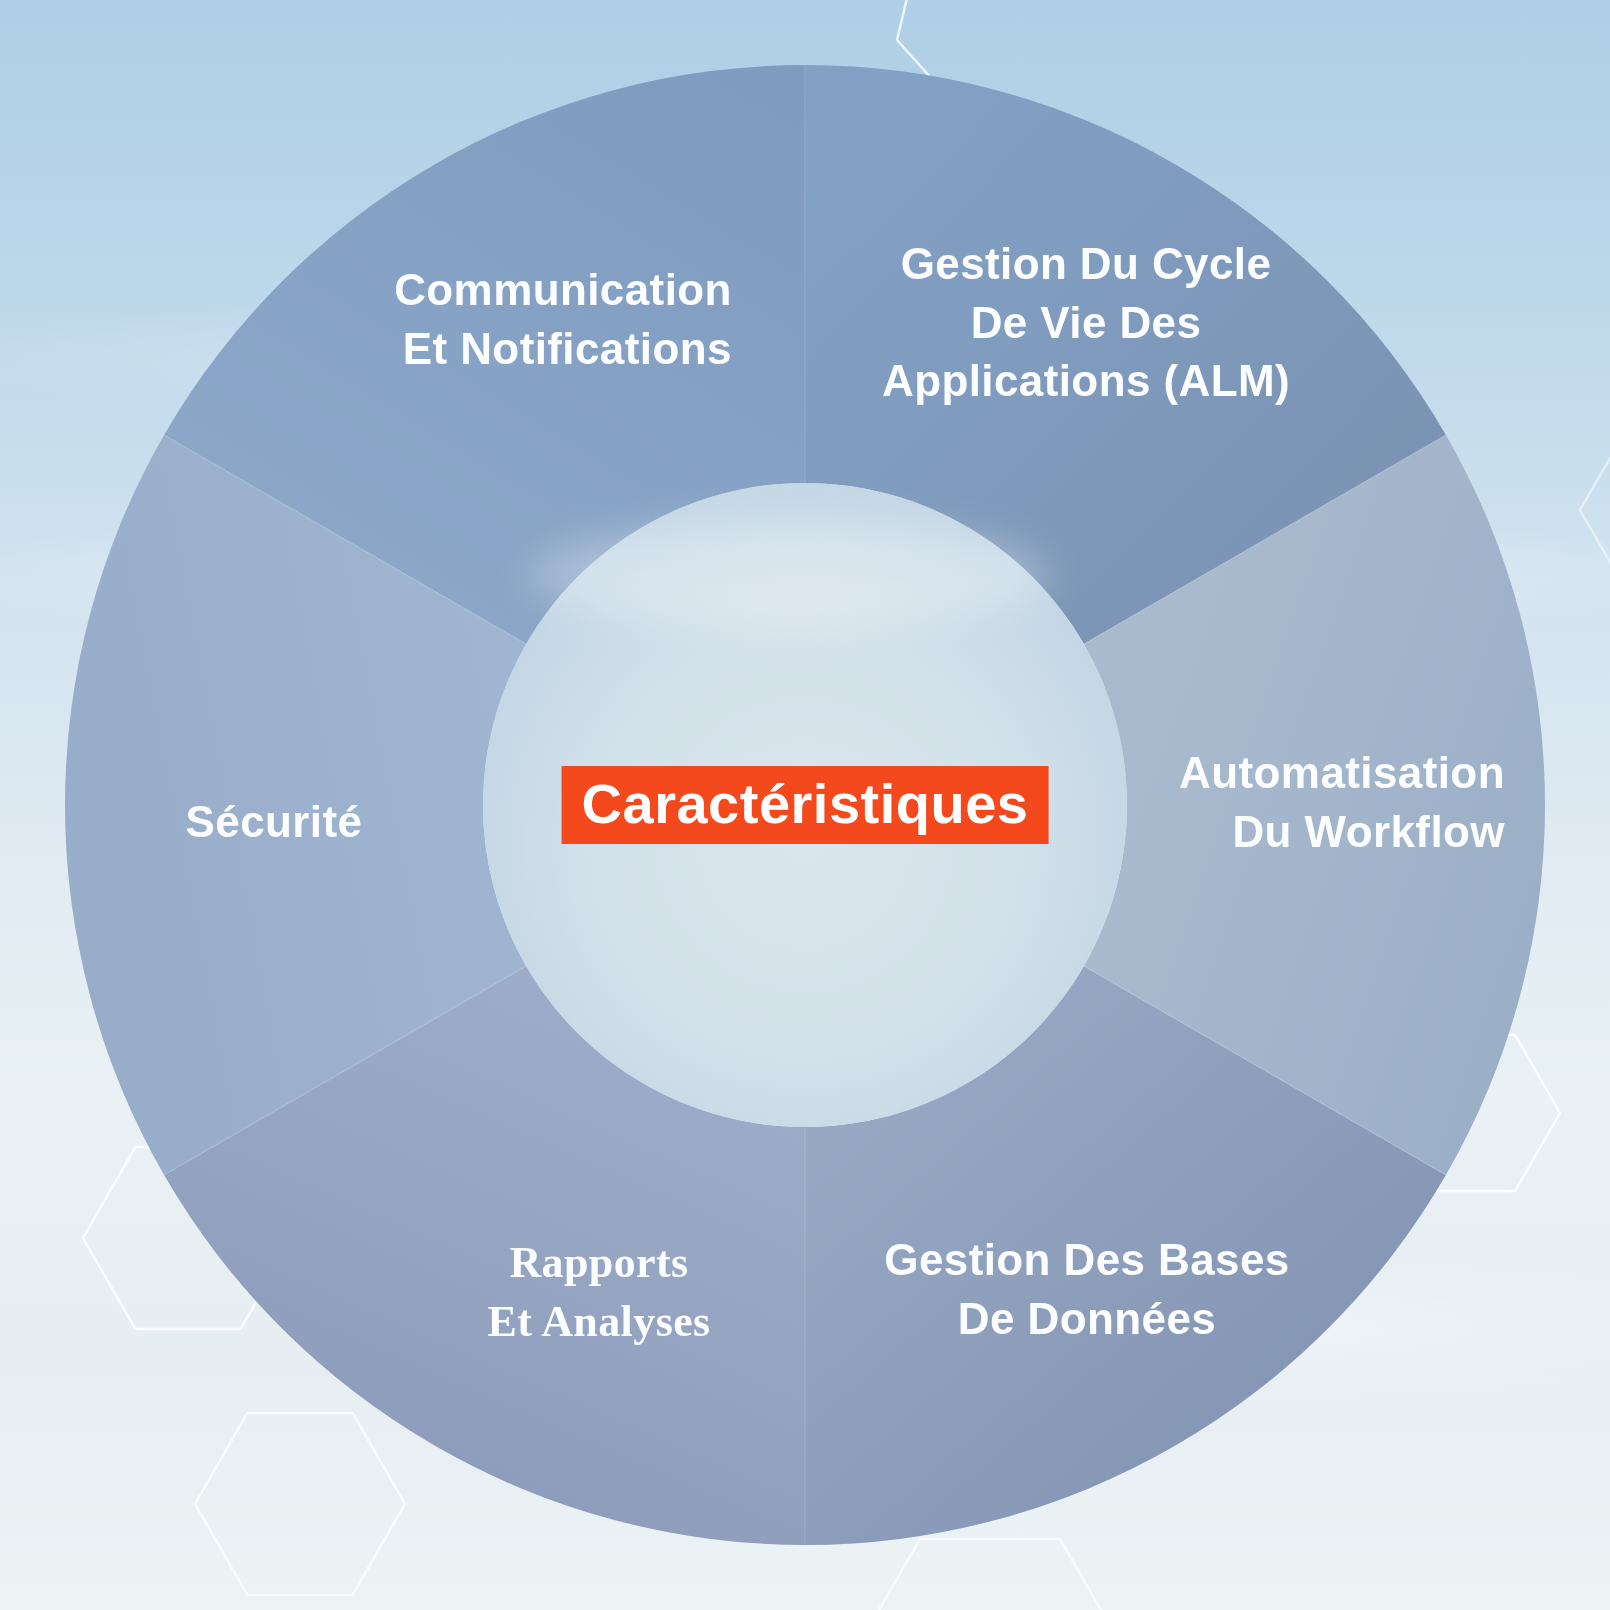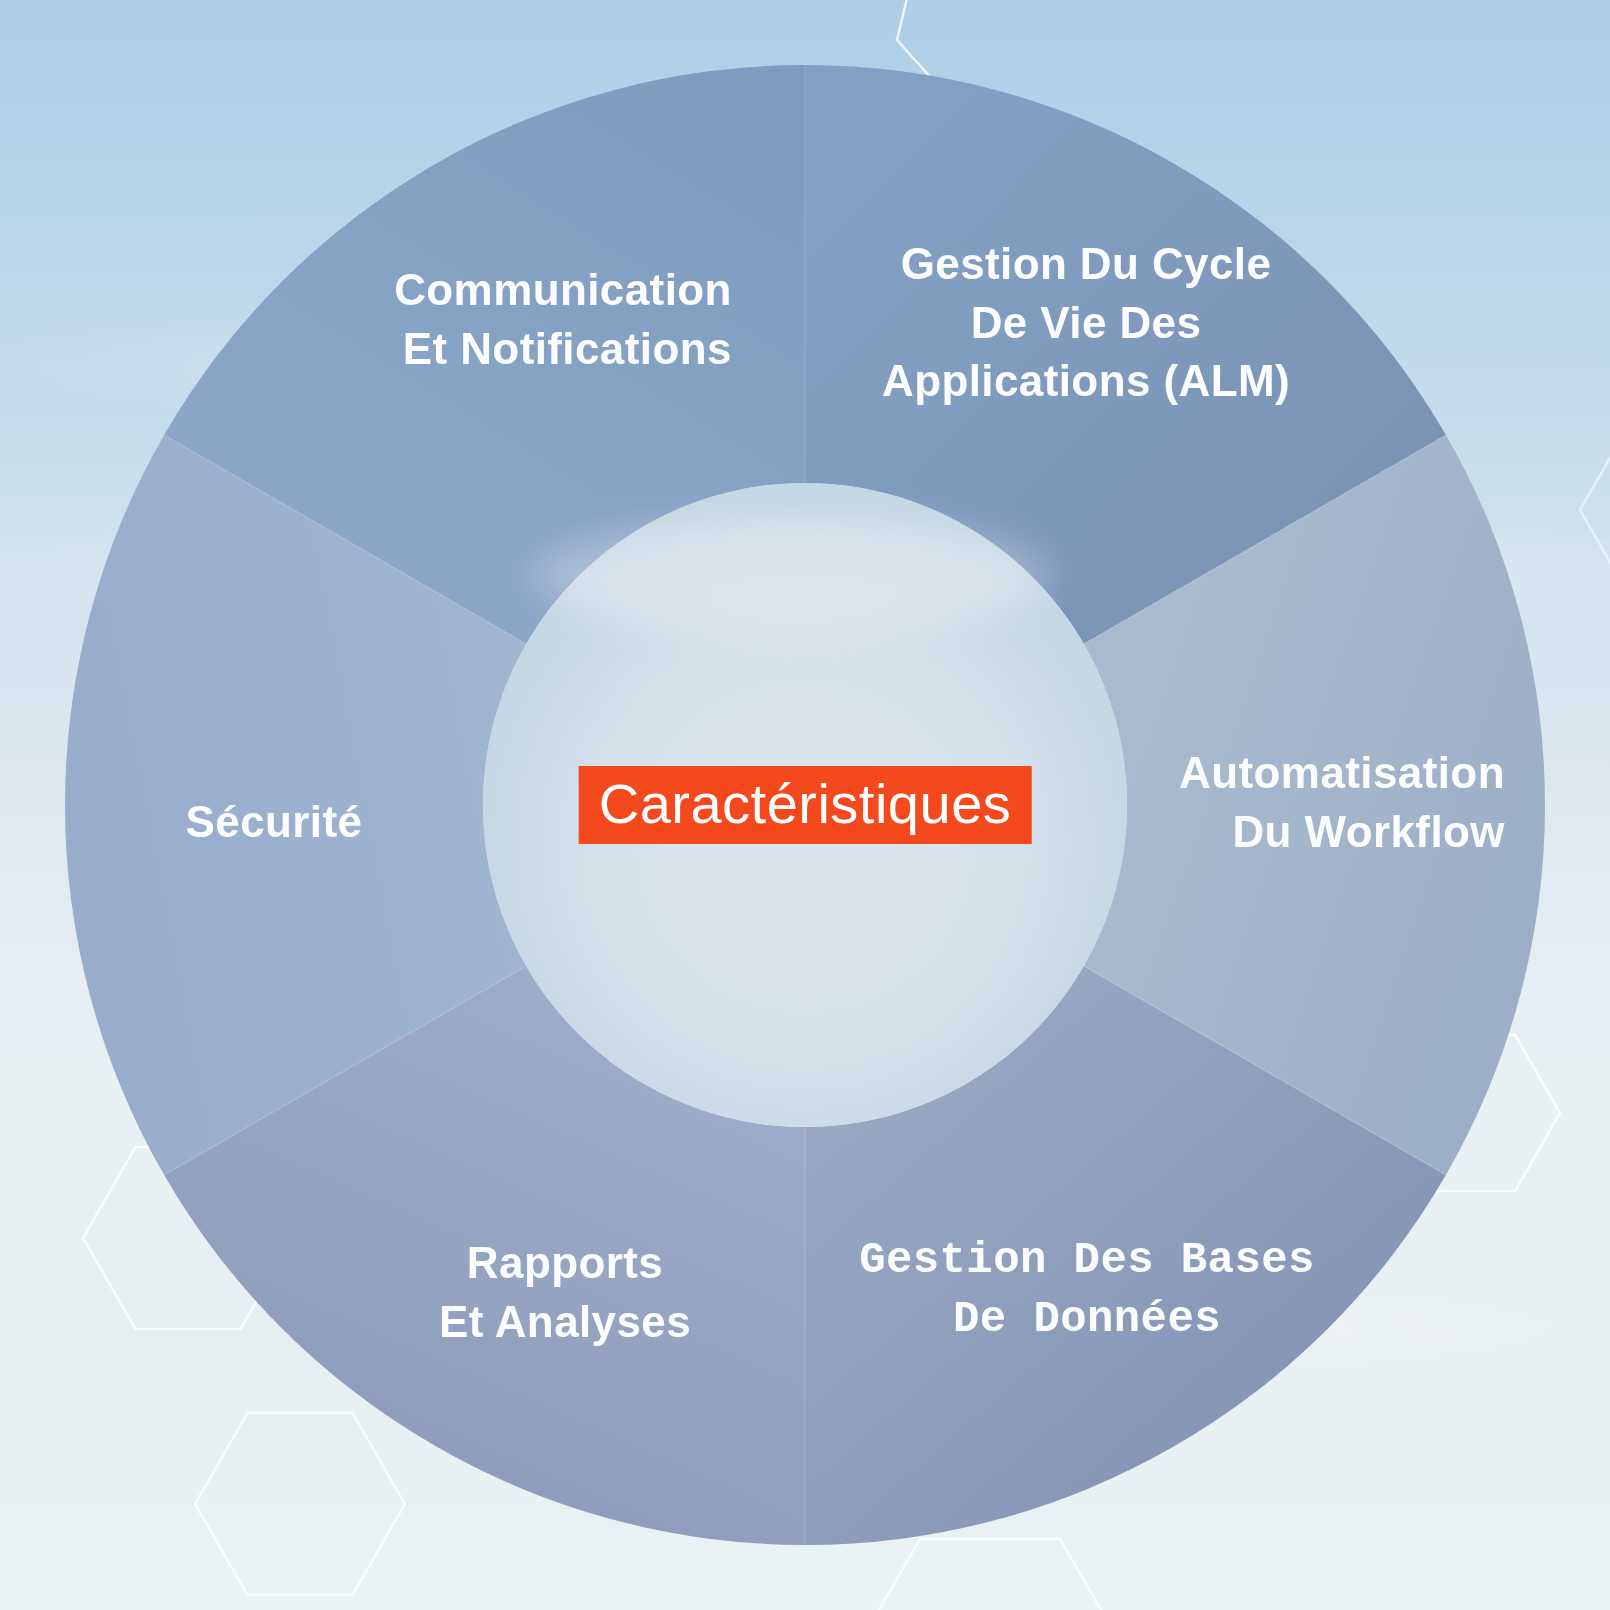--- a/index.html
+++ b/index.html
@@ -34,35 +34,35 @@
     font-size:44px;
     font-weight:700;
     line-height:1.33;
     letter-spacing:.4px;
     text-align:center;
     white-space:pre-line;
   }
   .pos-top-left   {left:563px; top:320px;text-align:right;}
   .pos-top-right  {left:1086px;top:323px;}
   .pos-right      {left:1342px;top:803px;text-align:right;}
-  .pos-bottom-right{left:1087px;top:1290px;font-family:Liberation Mono, monospace;}
-  .pos-bottom-left{left:565px; top:1293px;}
+  .pos-bottom-right{left:1087px;top:1290px;}
+  .pos-bottom-left{left:599px; top:1293px;font-family:Liberation Serif, serif;}
   .pos-left       {left:274px; top:801px;margin-top:21px;}
   
   .center-title{
     position:absolute;left:805px;top:805px;
     transform:translate(-50%,-50%);
     display:flex;flex-direction:column;align-items:center;gap:8px;
   }
   .title-line{
     display:inline-block;
     background:#f4481d;
     color:#ffffff;
     font-size:56px;
-    font-weight:400;
+    font-weight:700;
     line-height:1.0;
     padding:10px 20px 12px 20px;
     white-space:nowrap;
     letter-spacing:.5px;
   }
 </style>
 </head>
 <body>
 
 <div class="canvas">

